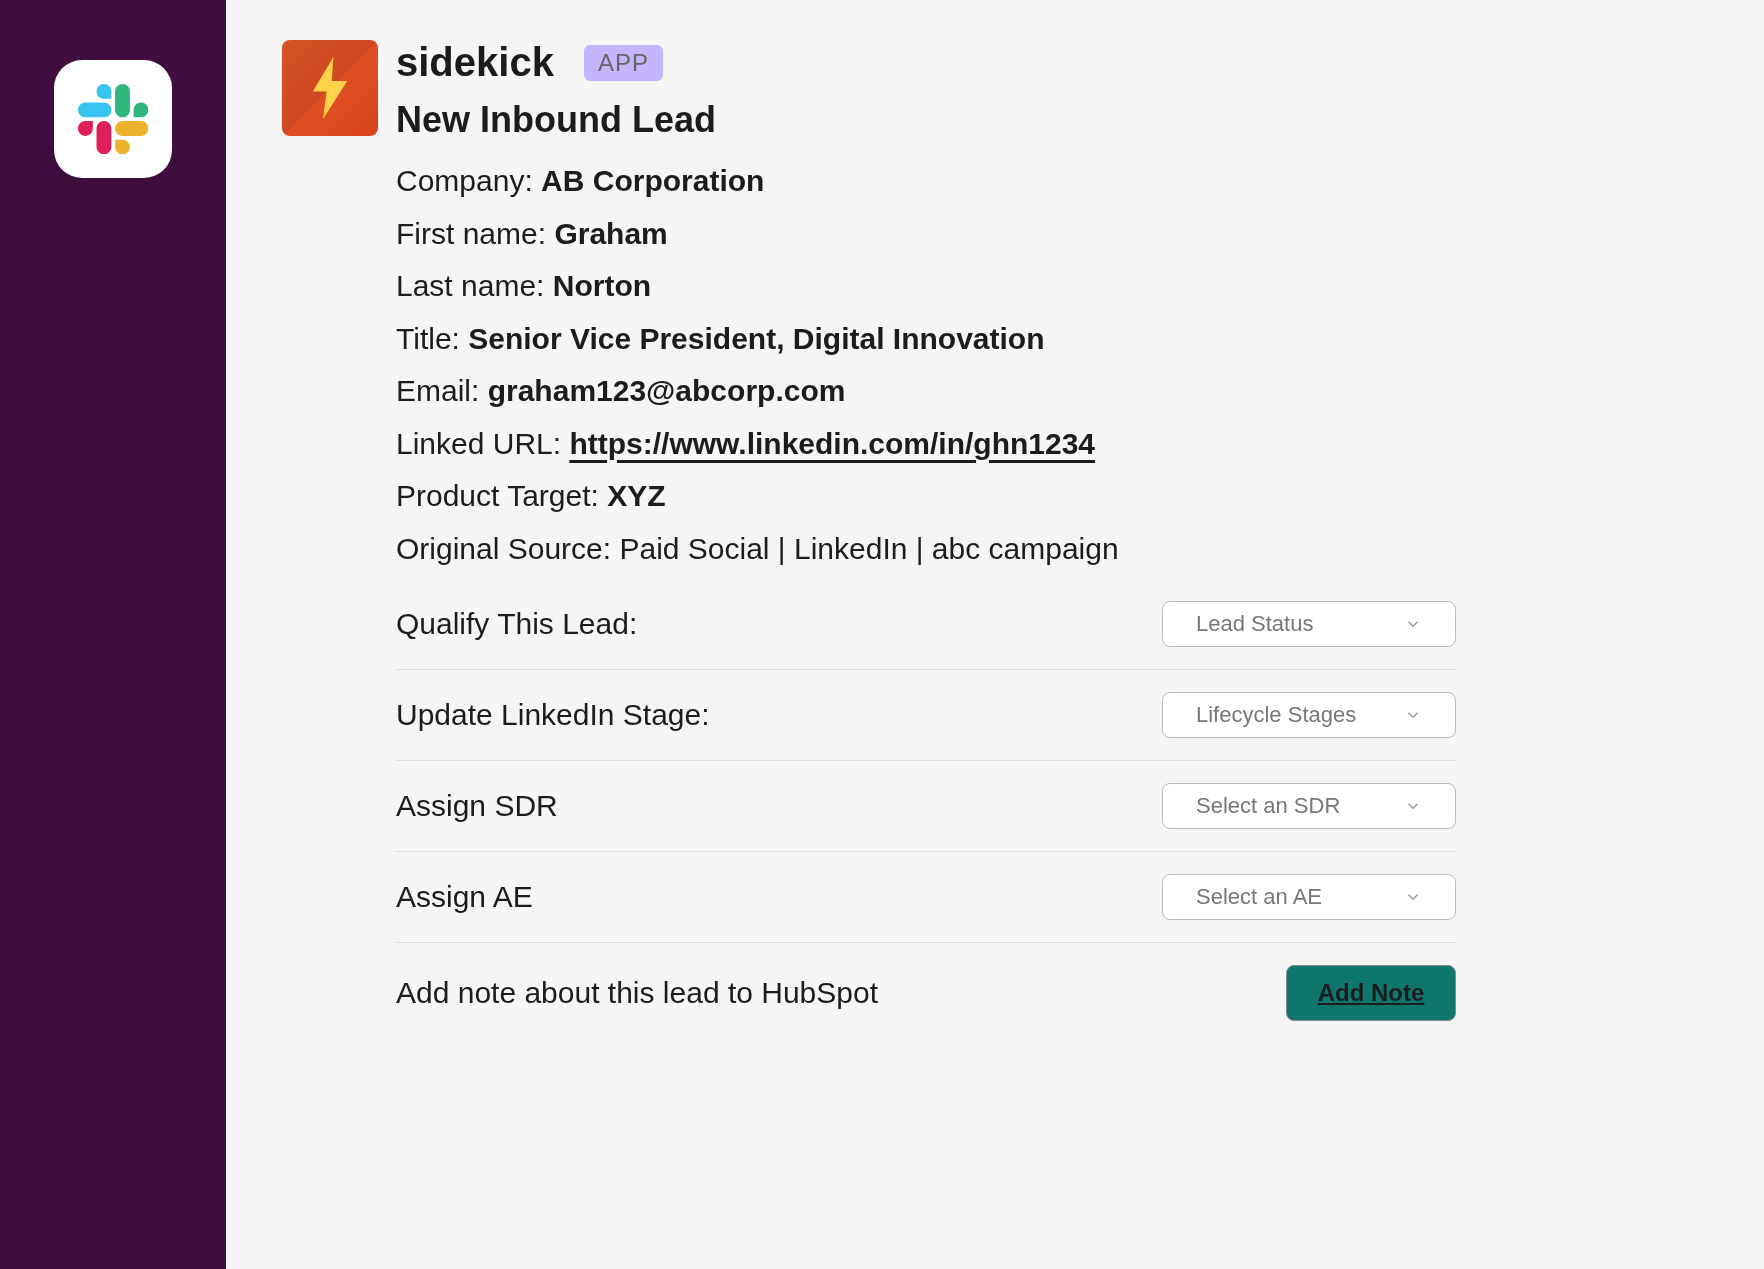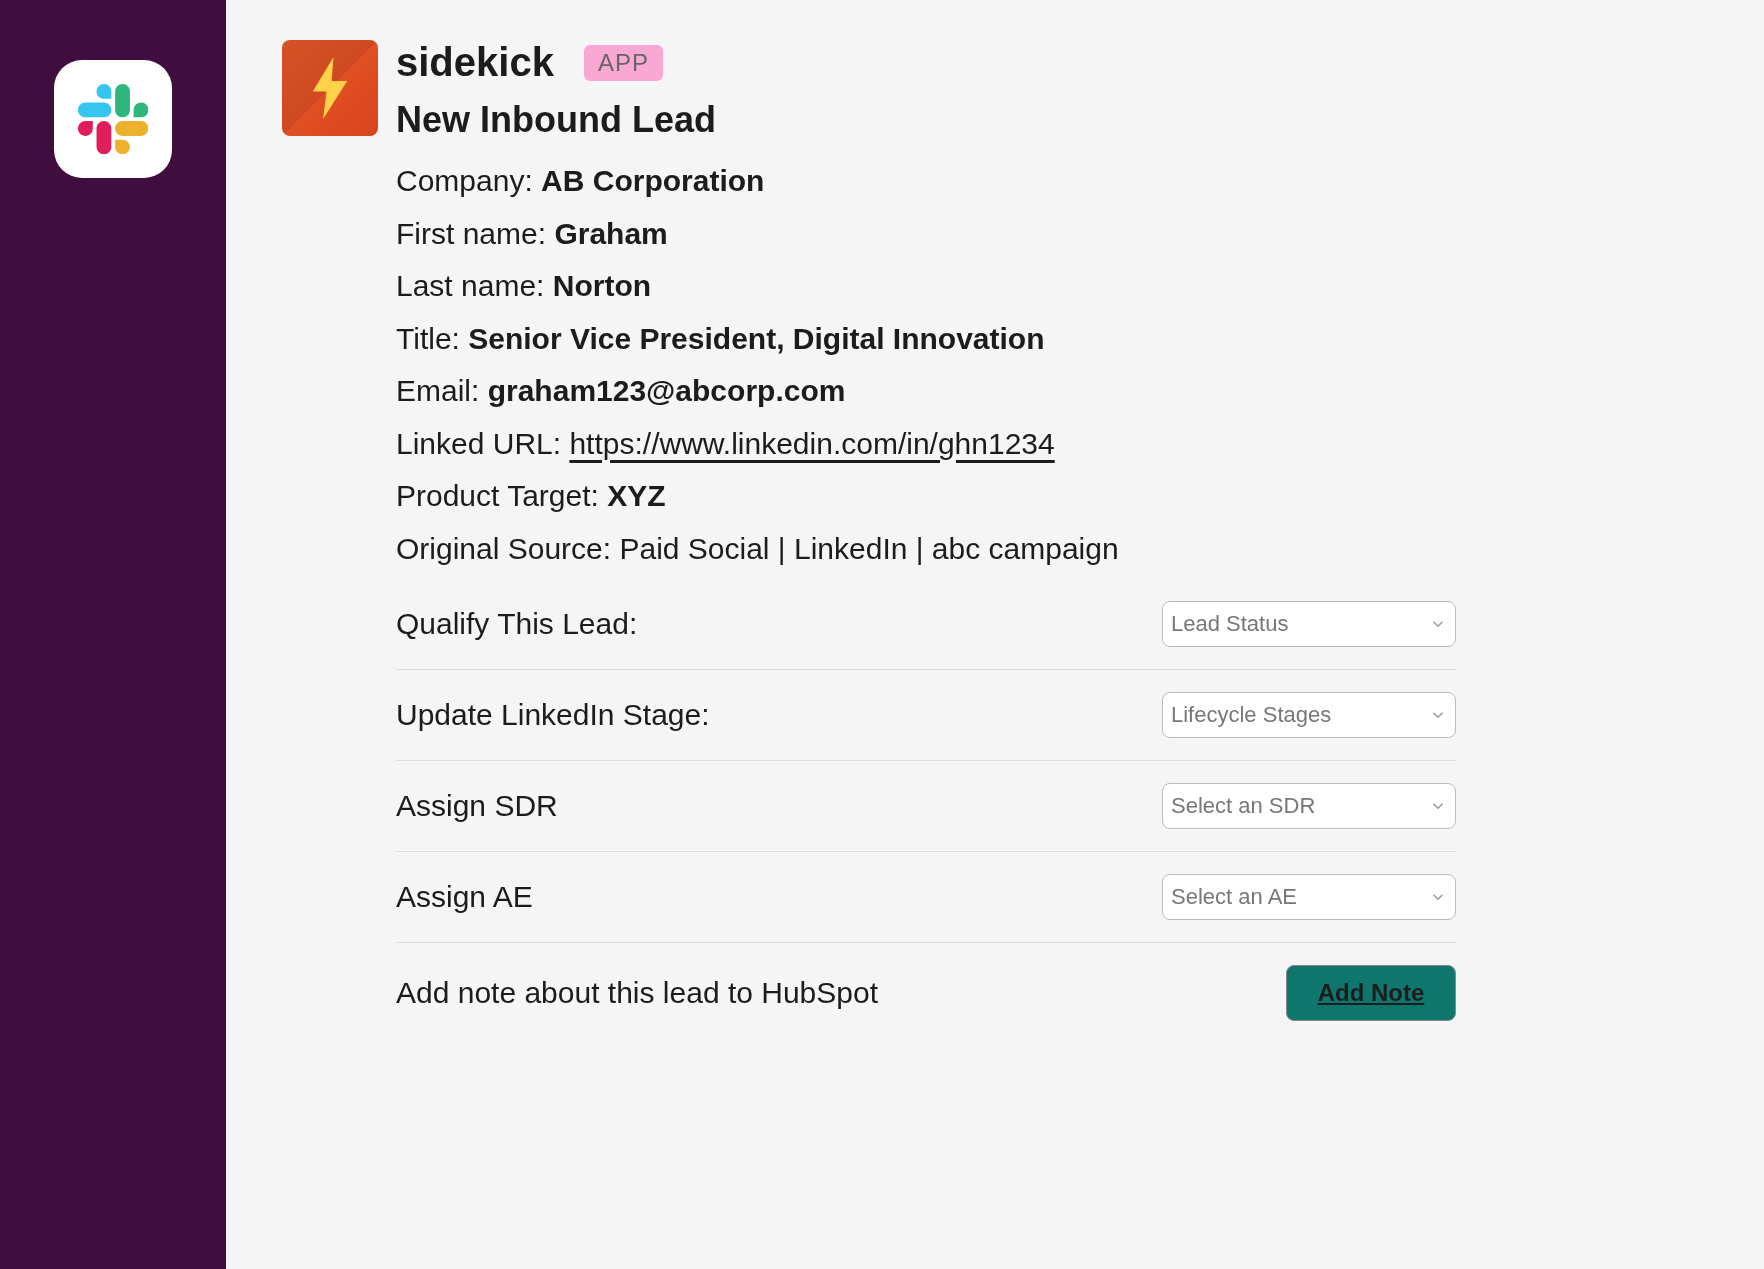--- a/index.html
+++ b/index.html
@@ -66,21 +66,21 @@
       align-items: center;
       gap: 30px;
       margin-bottom: 14px;
     }
     .app-name {
       font-size: 40px;
       font-weight: 700;
       color: #1d1c1d;
     }
     .app-badge {
-      background: #f9a8d4;
+      background: #c4b5fd;
       color: #666;
       font-size: 24px;
       font-weight: 500;
       padding: 4px 14px;
       border-radius: 6px;
       letter-spacing: 1px;
     }
     .headline {
       font-size: 36px;
       font-weight: 800;
@@ -91,21 +91,21 @@
       font-size: 30px;
       color: #1d1c1d;
       line-height: 1.75;
     }
     .field-line .label { font-weight: 400; }
     .field-line strong { font-weight: 700; }
     .field-line .plain { font-weight: 400; }
     .field-line a {
       color: #1d1c1d;
       text-decoration: underline;
-      font-weight: 400;
+      font-weight: 700;
       text-underline-offset: 6px;
     }
     .actions {
       margin-top: 26px;
     }
     .action-row {
       display: flex;
       align-items: center;
       justify-content: space-between;
       border-bottom: 1px solid #ddd;
@@ -126,21 +126,21 @@
     }
     .select-box {
       width: 294px;
       height: 46px;
       border: 1px solid #bbb;
       border-radius: 8px;
       background: #fff;
       display: flex;
       align-items: center;
       justify-content: space-between;
-      padding: 0 8px;
+      padding: 0 33px;
       cursor: pointer;
       color: #777;
       font-size: 22px;
     }
     .chevron {
       width: 18px;
       height: 18px;
       flex-shrink: 0;
     }
     .btn {

